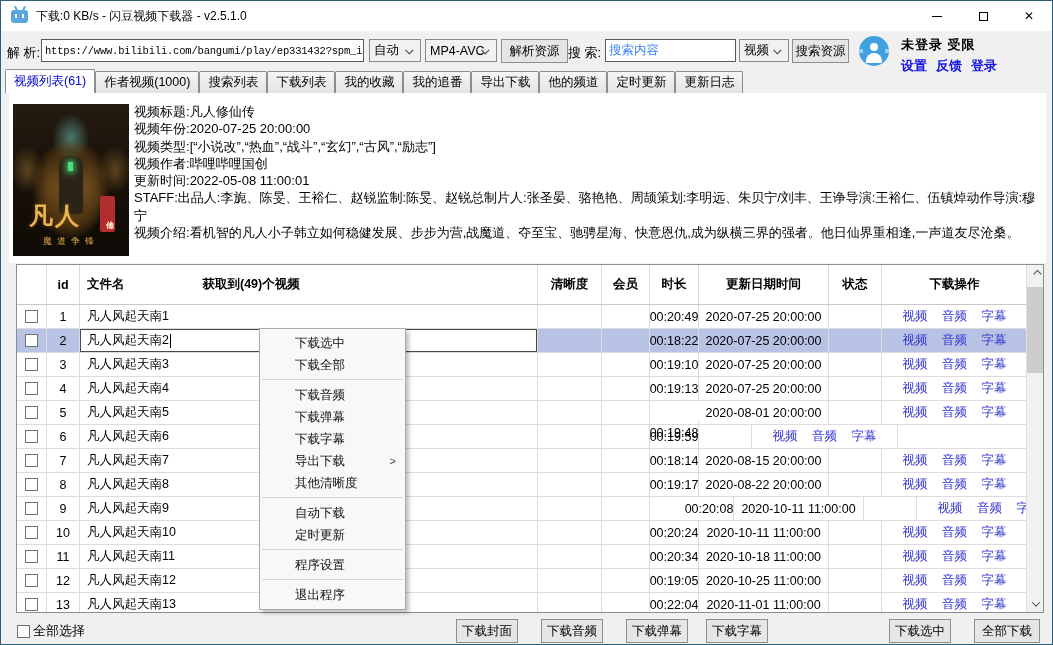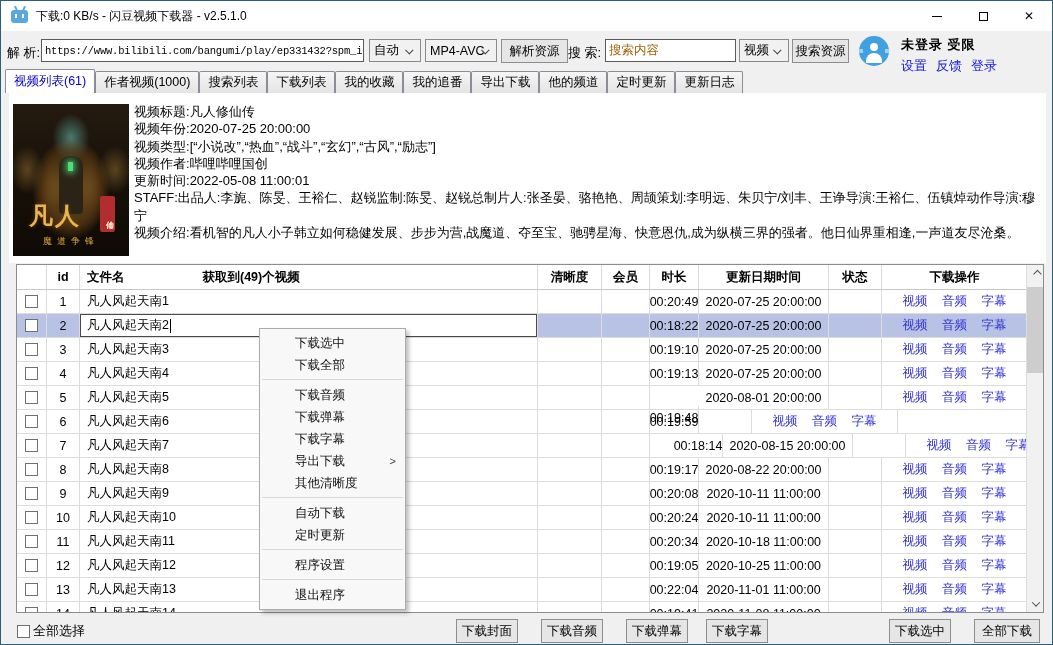--- a/index.html
+++ b/index.html
@@ -19,33 +19,33 @@
   .win-btn { width:46px; height:30px; display:flex; align-items:center; justify-content:center; }
   .glyph-min { width:10px; height:1px; background:#000; display:block; }
   .glyph-max { width:9px; height:9px; border:1px solid #000; display:block; }
   .glyph-close { font-size:12px; color:#000; line-height:1; }
 
   
   .toolbar { position:absolute; left:0; top:30px; width:100%; height:38px; background:#f0f0f0; }
   .lbl { position:absolute; top:13px; font-size:13px; color:#000; white-space:nowrap; }
   .textbox { position:absolute; top:8px; height:23px; background:#fff; border:1px solid #5a5a5a; display:flex; align-items:center; padding:0 3px; overflow:hidden; }
   .textbox.url { left:40px; width:323px; font-family:"Liberation Mono","DejaVu Sans Mono",monospace; font-size:10.5px; letter-spacing:-0.2px; white-space:nowrap; }
-  .textbox.search { left:604px; width:131px; font-size:12.5px; color:#a16207; }
+  .textbox.search { left:604px; width:131px; font-size:12.5px; color:#3b82f6; }
   .combo { position:absolute; top:8px; height:23px; background:#f1f1f1; border:1px solid #8a8a8a; display:flex; align-items:center; padding:0 4px; font-size:12.5px; }
   .combo .chev { position:absolute; right:7px; top:8px; width:6px; height:6px; border-left:1px solid #444; border-bottom:1px solid #444; transform:rotate(-45deg) translateY(-1px); }
   .btn { position:absolute; top:8px; height:24px; background:#e6e6e6; border:1px solid #8e8e8e; font-size:12.5px; font-family:inherit; color:#000; display:flex; align-items:center; justify-content:center; }
   .avatar { position:absolute; left:858px; top:5px; width:30px; height:30px; border-radius:50%; background:#41a0e0; overflow:hidden; }
   .avatar .head { position:absolute; left:11px; top:7px; width:8px; height:8px; border-radius:50%; background:#fff; }
   .avatar .body { position:absolute; left:7px; top:17px; width:16px; height:10px; border-radius:8px 8px 0 0; background:#fff; }
   .avatar .hl { position:absolute; top:13px; width:4px; height:4px; background:#9fd2f2; }
   .avatar .hl.l { left:0; } .avatar .hl.r { right:0; }
   .account { position:absolute; left:900px; top:5px; width:145px; }
   .acc-status { font-size:13px; font-weight:bold; color:#000; letter-spacing:1px; }
   .acc-links { margin-top:3px; display:flex; gap:9px; }
-  .acc-link { font-size:13px; font-weight:normal; color:#1414e6; }
+  .acc-link { font-size:13px; font-weight:bold; color:#1414e6; }
 
   
   .tabs { position:absolute; left:4px; top:68px; width:1045px; height:24px; display:flex; align-items:flex-end; gap:0; }
   .tab { height:22px; padding:0 8px; display:flex; align-items:center; border:1px solid #8a8d95; border-bottom:none; border-radius:2px 2px 0 0; background:linear-gradient(180deg,#f6f6f6,#e3e3e3); font-size:12.5px; color:#000; white-space:nowrap; }
   .tab.active { height:24px; background:#fff; color:#0000cc; }
 
   
   .info-panel { position:absolute; left:8px; top:92px; width:1037px; height:170px; background:#fff; }
   .poster { position:absolute; left:4px; top:11px; width:116px; height:152px; overflow:hidden;
     background:
@@ -59,21 +59,21 @@
     box-shadow:0 0 14px 4px rgba(0,0,0,.45); }
   .poster .gem { position:absolute; left:55px; top:58px; width:5px; height:9px; background:#49e07a; box-shadow:0 0 6px 2px rgba(73,224,122,.8); }
   .poster-title { position:absolute; left:16px; bottom:24px; font-size:24px; font-weight:bold; color:#e9b452; text-shadow:0 0 4px rgba(120,70,10,.8); letter-spacing:2px; }
   .poster-seal { position:absolute; right:14px; bottom:24px; width:15px; height:36px; background:#b22d2d; color:#ffe9c8; font-size:8px; line-height:11px; text-align:center; writing-mode:vertical-rl; padding-top:2px; border-radius:2px; }
   .poster-sub { position:absolute; left:0; bottom:8px; width:100%; text-align:center; font-size:9px; color:#d8a544; letter-spacing:5px; }
   .info-lines { position:absolute; left:125px; top:10px; width:905px; font-size:13px; color:#000; line-height:17.3px; }
   .info-line { white-space:normal; word-break:break-all; }
 
   
   .grid { position:absolute; left:15px; top:263px; width:1028px; height:349px; background:#fff; border:1px solid #8a8d94; overflow:hidden; }
-  .grid-header { display:flex; height:25px; border-bottom:1px solid #c8c8c8; background:#fff; font-weight:bold; font-size:12.5px;align-items:flex-end; }
+  .grid-header { display:flex; height:40px; border-bottom:1px solid #c8c8c8; background:#fff; font-weight:bold; font-size:12.5px;align-items:flex-end; }
   .hcell { display:flex; align-items:center; justify-content:center; border-right:1px solid #dadada; height:100%; overflow:hidden; white-space:nowrap; flex:none; }
   .hcell.name { justify-content:flex-start; padding-left:7px; }
   .hcell .extra { margin-left:78px; }
   .grid-body { position:relative; height:322px; overflow:hidden; }
   .grow { display:flex; height:24px; border-bottom:1px solid #dcdcdc; background:#fff; font-size:12.5px; }
   .grow.selected { background:#b8c2e4; }
   .gcell { border-right:1px solid #dcdcdc; height:100%; display:flex; align-items:center; justify-content:center; overflow:hidden; white-space:nowrap; flex:none; }
   .gcell.name { justify-content:flex-start; padding-left:7px; }
   .gcell.dur { font-size:12.5px; }
   .gcell.ops { justify-content:space-evenly; padding:0 6px; }
@@ -334,21 +334,21 @@
           </div>
         </div>
         <div class="grow">
           <div class="gcell" style="width: 30px;">
             <span class="cb"></span>
           </div>
           <div class="gcell" style="width: 33px;">7</div>
           <div class="gcell name" style="width: 458px;">凡人风起天南7</div>
           <div class="gcell" style="width: 64px;"></div>
           <div class="gcell" style="width: 48px;"></div>
-          <div class="gcell dur" style="width: 49px; margin-left: 24px;">00:18:14</div>
+          <div class="gcell dur" style="width: 49px;">00:18:14</div>
           <div class="gcell" style="width: 130px;">2020-08-15 20:00:00</div>
           <div class="gcell" style="width: 53px;"></div>
           <div class="gcell ops" style="width: 146px;">
             <span class="oplink">视频</span>
             <span class="oplink">音频</span>
             <span class="oplink">字幕</span>
           </div>
         </div>
         <div class="grow">
           <div class="gcell" style="width: 30px;">
@@ -368,21 +368,21 @@
           </div>
         </div>
         <div class="grow">
           <div class="gcell" style="width: 30px;">
             <span class="cb"></span>
           </div>
           <div class="gcell" style="width: 33px;">9</div>
           <div class="gcell name" style="width: 458px;">凡人风起天南9</div>
           <div class="gcell" style="width: 64px;"></div>
           <div class="gcell" style="width: 48px;"></div>
-          <div class="gcell dur" style="width: 49px;">00:20:08</div>
+          <div class="gcell dur" style="width: 49px; margin-left: 35px;">00:20:08</div>
           <div class="gcell" style="width: 130px;">2020-10-11 11:00:00</div>
           <div class="gcell" style="width: 53px;"></div>
           <div class="gcell ops" style="width: 146px;">
             <span class="oplink">视频</span>
             <span class="oplink">音频</span>
             <span class="oplink">字幕</span>
           </div>
         </div>
         <div class="grow">
           <div class="gcell" style="width: 30px;">

